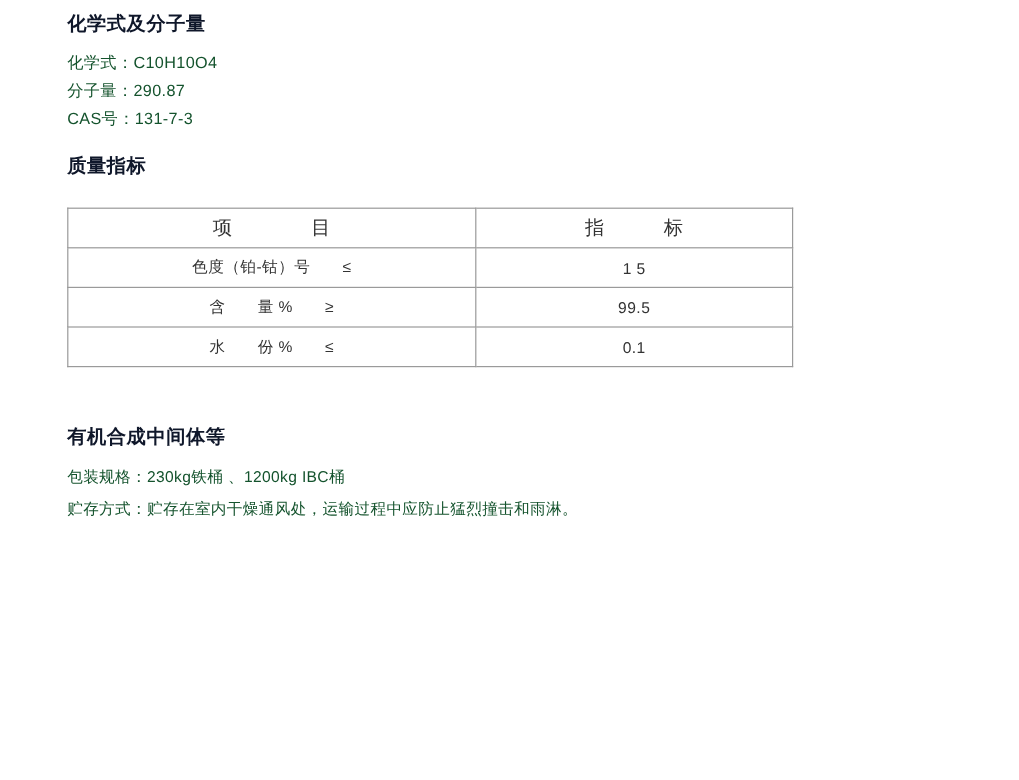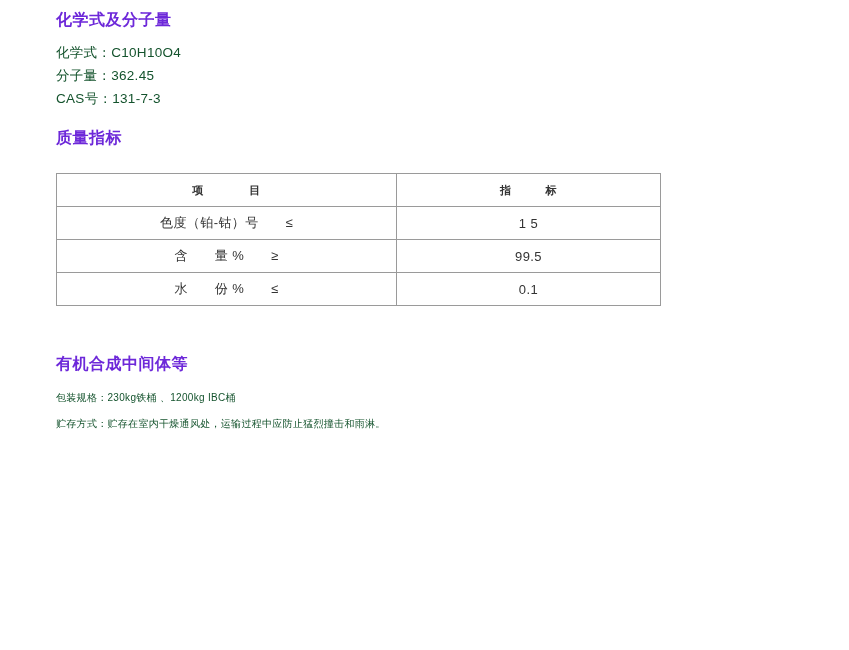--- a/index.html
+++ b/index.html
@@ -17,21 +17,21 @@
   .page {
     position: relative;
     width: 849px;
     height: 650px;
     box-sizing: border-box;
     padding: 10px 0 0 56px;
   }
   .section-title {
     font-size: 16px;
     font-weight: bold;
-    color: #6d28d9;
+    color: #0f172a;
     margin: 0 0 10px 0;
     letter-spacing: 0.5px;
   }
   .section-title.spaced {
     margin-top: 26px;
   }
   .line {
     font-size: 13.5px;
     color: #14532d;
     line-height: 22px;
@@ -58,49 +58,48 @@
     border: 1px solid #9a9a9a;
     height: 28px;
     text-align: center;
     vertical-align: middle;
     padding: 2px 4px;
     letter-spacing: 0.4px;
   }
   table.spec col.c1 { width: 340px; }
   table.spec col.c2 { width: 264px; }
   table.spec tr.head td {
-    font-size: 11px;
-    font-weight: bold;
+    font-size: 16px;
   }
   .wide-sp {
     letter-spacing: 2px;
   }
   .perf-list .line {
     line-height: 25px;
     font-size: 13.5px;
   }
   .pack-list .line {
     line-height: 26px;
-    font-size: 10px;
+    font-size: 13px;
   }
   .sec {
     margin: 0;
   }
   .gap-a { height: 18px; }
   .gap-b { height: 16px; }
 </style>
 </head>
 <body>
 
 <div class="page">
 
   <div class="sec block-formula">
     <h2 class="section-title">化学式及分子量</h2>
     <p class="line">化学式：C10H10O4</p>
-    <p class="line">分子量：362.45</p>
+    <p class="line">分子量：290.87</p>
     <p class="line">CAS号：131-7-3</p>
   </div>
 
   <div class="gap-a"></div>
 
   <div class="sec">
     <h2 class="section-title">质量指标</h2>
     <div class="spec-table-wrap">
       <table class="spec">
         <colgroup>

